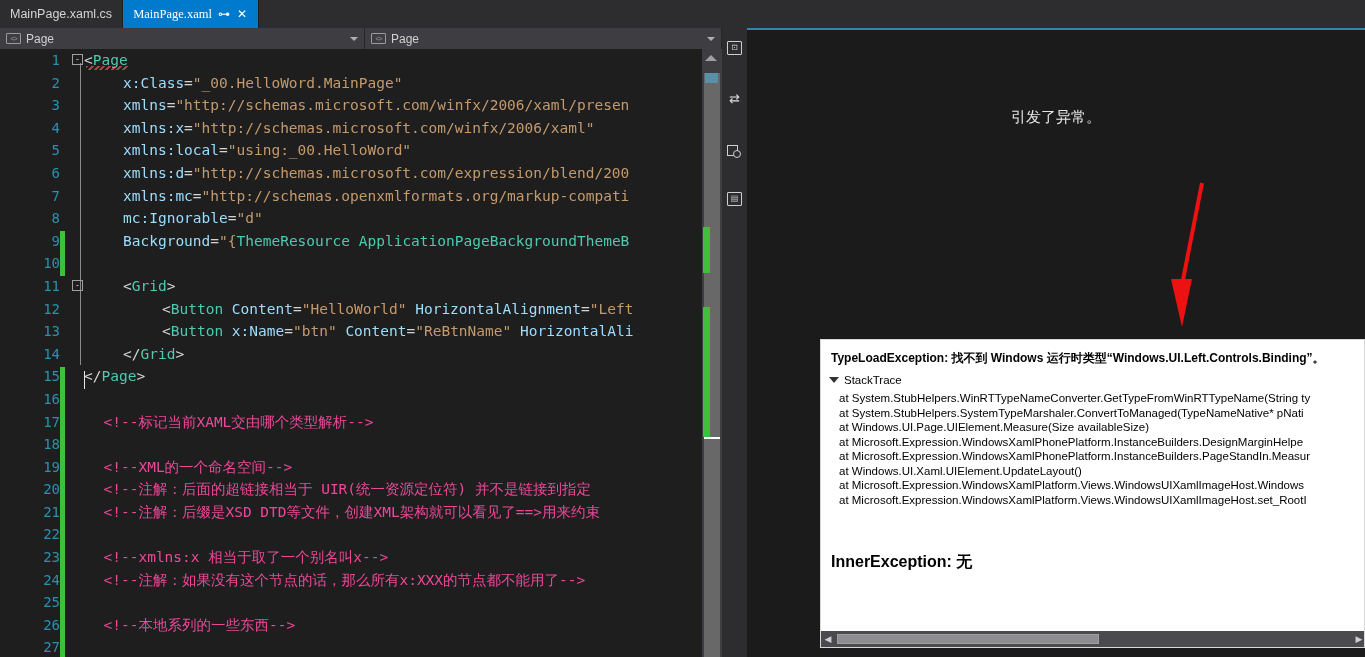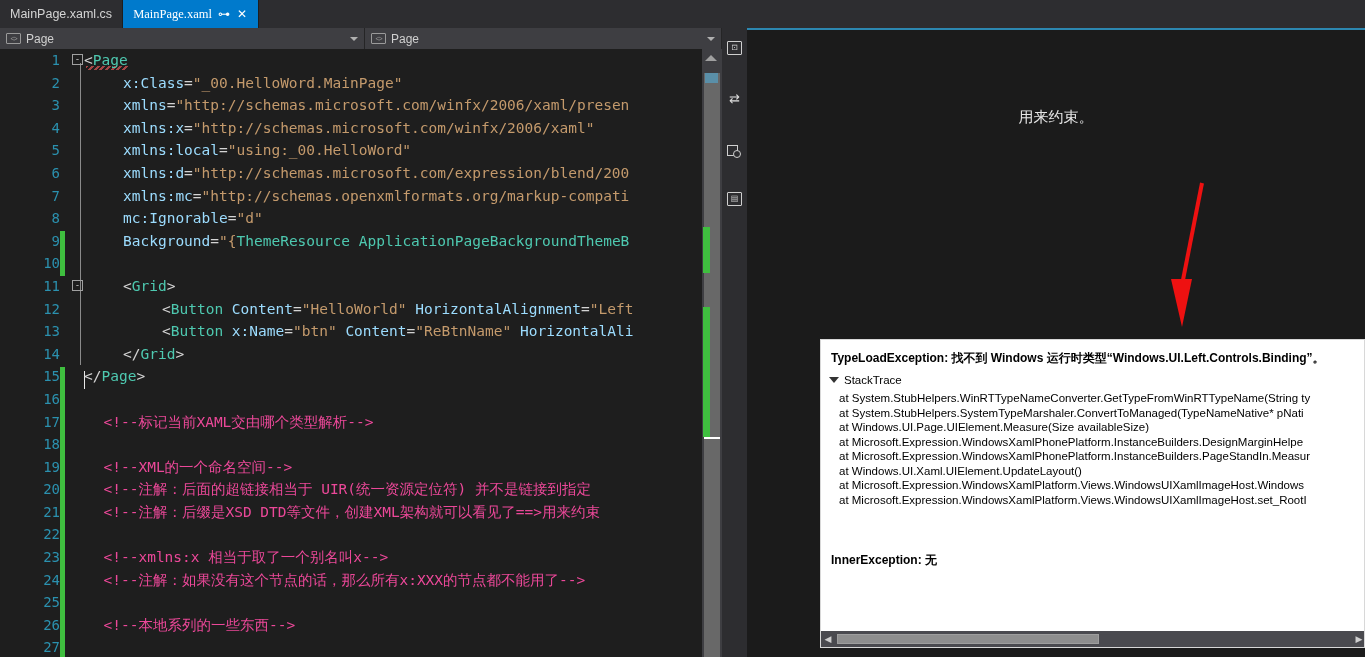--- a/index.html
+++ b/index.html
@@ -183,21 +183,21 @@
   .exc-sec .tri {
     width: 0; height: 0;
     border-left: 5px solid transparent; border-right: 5px solid transparent;
     border-top: 6px solid #333333;
   }
   .exc-stack {
     position: absolute; left: 18px; top: 51px; right: 0;
     line-height: 14.5px; font-size: 11.5px; white-space: nowrap;
   }
   .exc-inner {
-    position: absolute; left: 10px; top: 212px; font-weight: bold; font-size: 12px;
+    position: absolute; left: 10px; top: 212px; font-weight: bold; font-size: 16px;
   }
   .exc-inner span.val { font-weight: bold; }
   .exc-hscroll {
     position: absolute; left: 0; bottom: 0; width: 545px; height: 16px;
     background: #4a4a4f; display: flex; align-items: center;
   }
   .exc-hscroll .lbtn, .exc-hscroll .rbtn {
     width: 14px; height: 16px; display: flex; align-items: center; justify-content: center;
     color: #cfcfcf; font-size: 9px;
   }
@@ -276,21 +276,21 @@
           <i class="b"></i>
         </span>
     </div>
     <div class="dtool" style="margin-top:20px;">
       <span class="gl">▤</span>
     </div>
   </div>
 
   <div class="designer">
     <div class="accent"></div>
-    <div class="title">用来约束。</div>
+    <div class="title">引发了异常。</div>
 
     <div class="excbox">
       <div class="exc-head">TypeLoadException: 找不到 Windows 运行时类型“Windows.UI.Left.Controls.Binding”。</div>
 
       <div class="exc-sec">
         <span class="tri"></span>
         <span>StackTrace</span>
       </div>
 
       <div class="exc-stack" id="stacklines">

